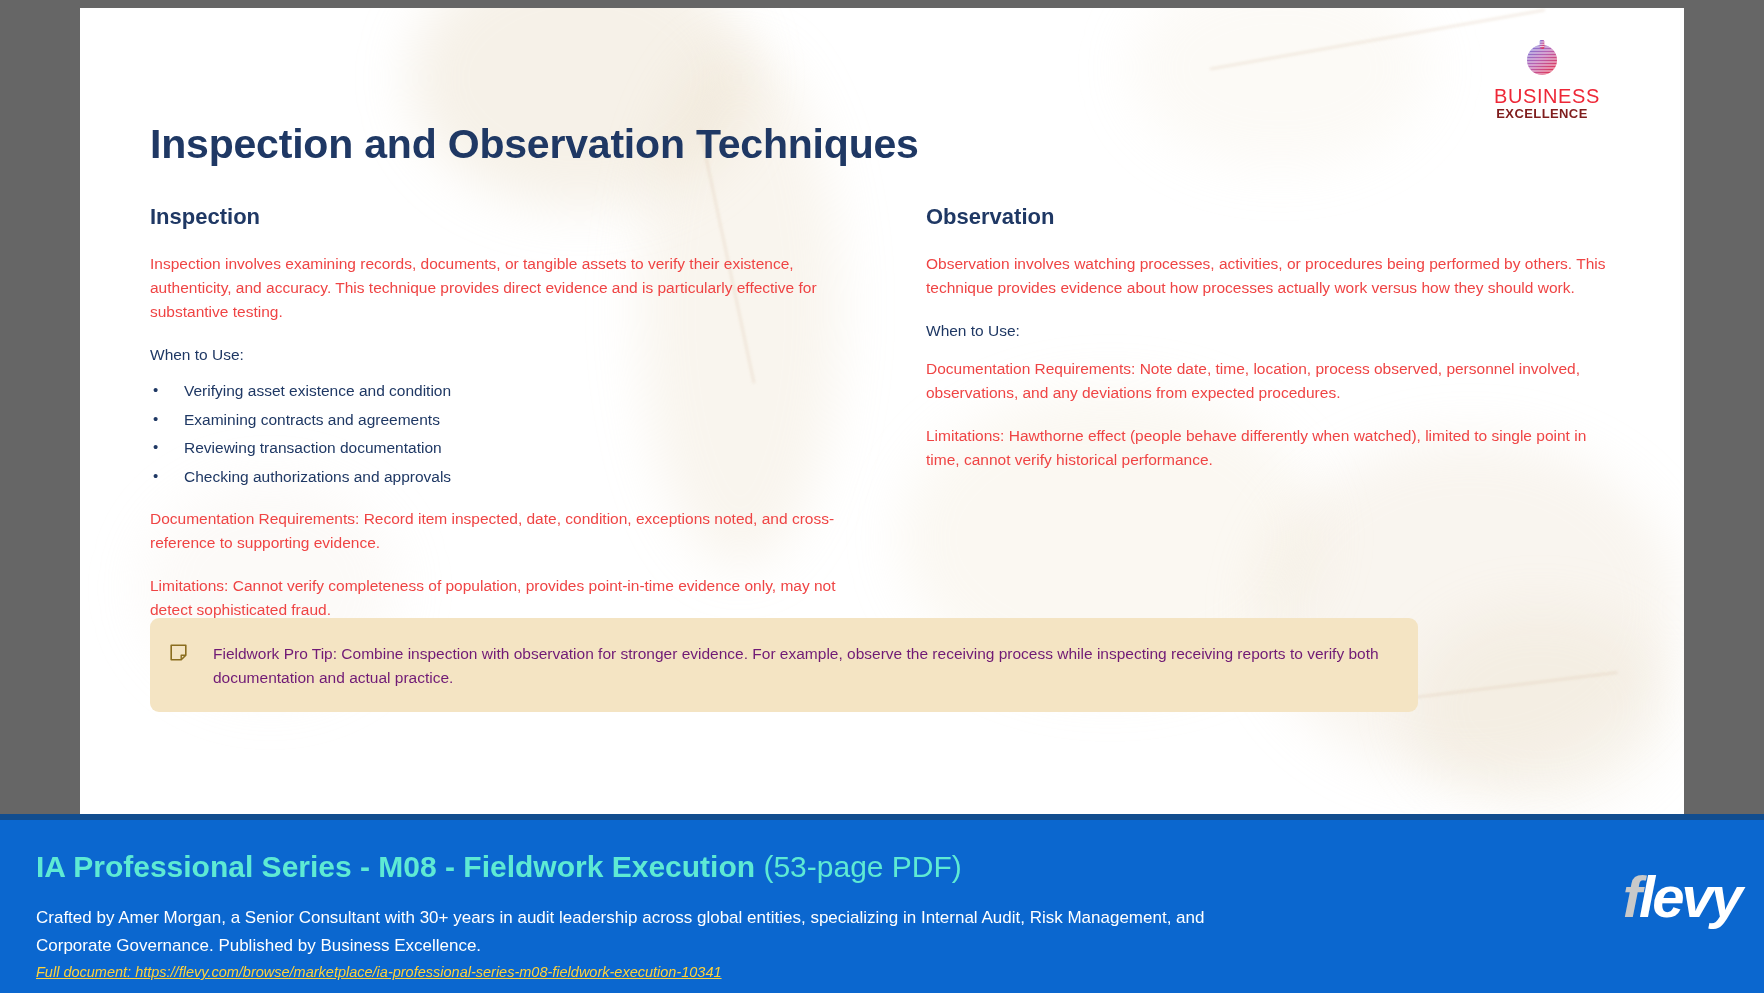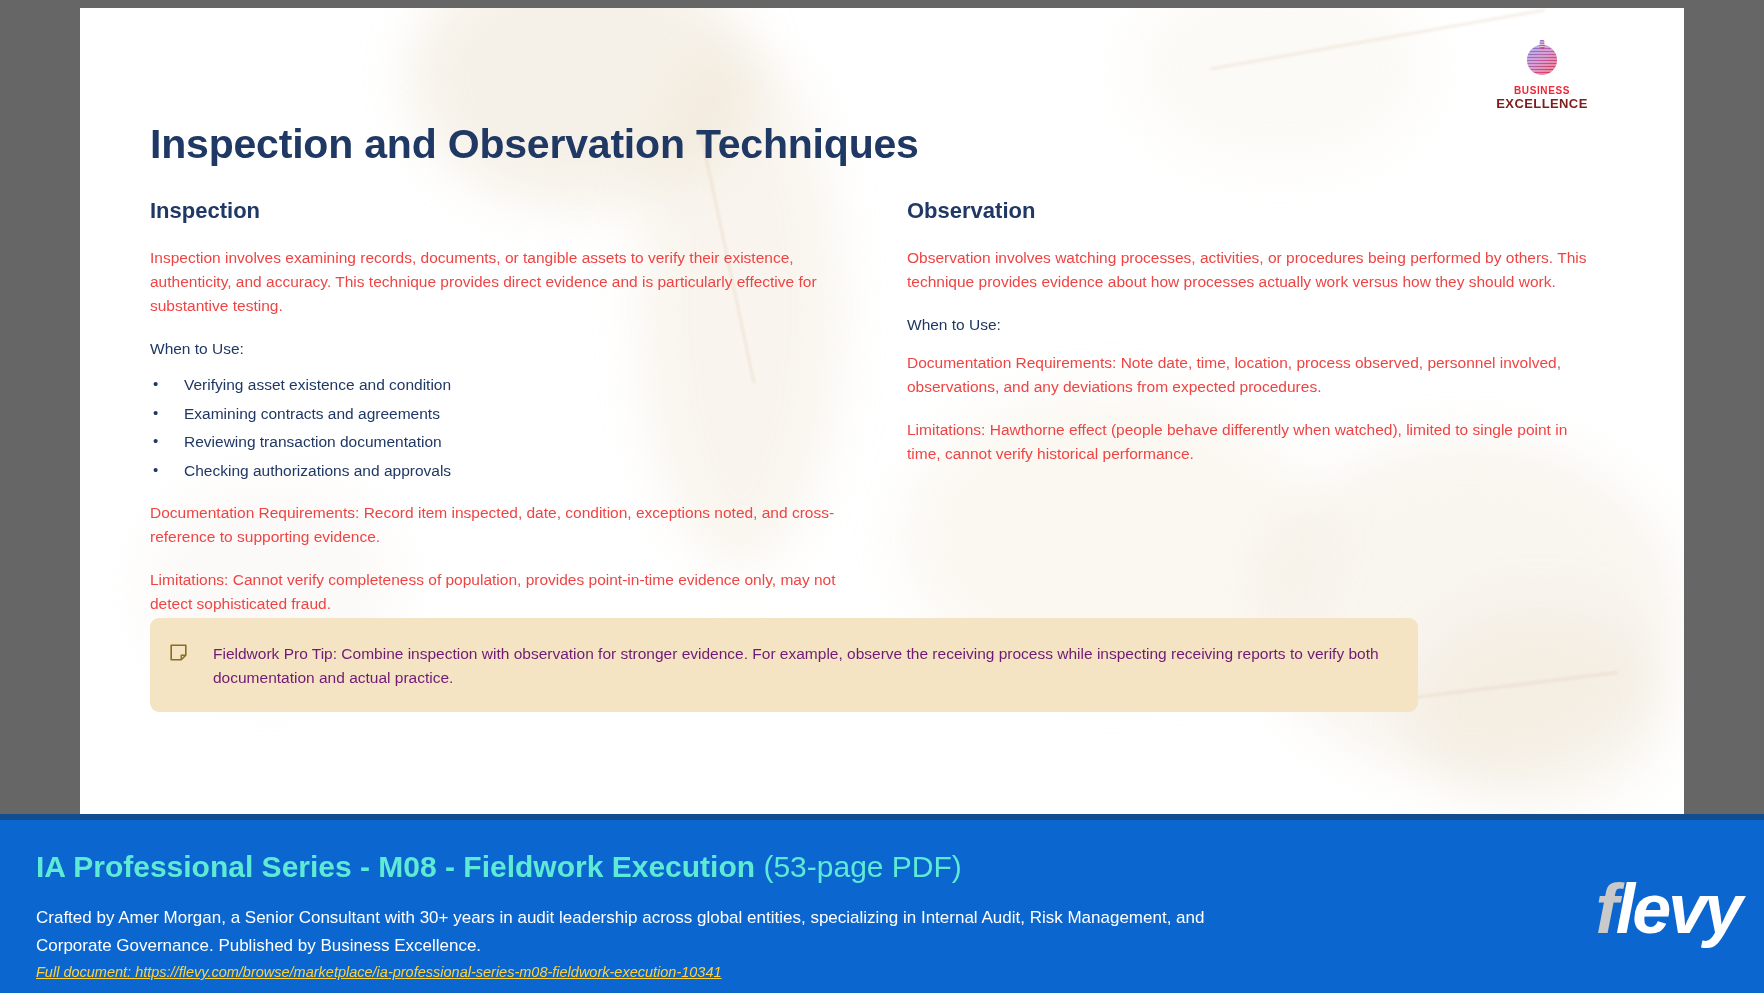--- a/index.html
+++ b/index.html
@@ -71,22 +71,22 @@
     text-align: center;
     line-height: 1;
   }
   .logo-globe {
     width: 46px;
     height: 46px;
     margin: 0 auto 4px;
     display: block;
   }
   .logo-word-1 {
-    font-size: 10px;
-    font-weight: 700;
+    font-size: 20px;
+    font-weight: 400;
     letter-spacing: .6px;
     color: #ee2737;
     display: block;
   }
   .logo-word-2 {
     font-size: 13px;
     font-weight: 700;
     letter-spacing: .4px;
     color: #7f1d1d;
     display: block;
@@ -102,24 +102,24 @@
     font-weight: 700;
     color: #1f3864;
     letter-spacing: -0.2px;
     white-space: nowrap;
   }
 
   
   .columns {
     position: absolute;
     left: 70px;
-    top: 190px;
+    top: 196px;
     width: 1470px;
     display: flex;
-    gap: 63px;
+    gap: 82px;
   }
   .column { width: 694px; }
 
   .col-heading {
     font-size: 22px;
     font-weight: 700;
     color: #1f3864;
     margin-bottom: 22px;
   }
 
@@ -221,22 +221,22 @@
     left: 36px;
     top: 144px;
     color: #ffd23b;
     font-size: 14.5px;
     white-space: nowrap;
     font-style: italic;
   }
   .flevy-logo {
     position: absolute;
     right: 24px;
-    top: 54px;
-    font-size: 70px;
+    top: 48px;
+    font-size: 58px;
     font-weight: 700;
     font-style: italic;
     letter-spacing: -3px;
     line-height: 1;
     color: #ffffff;
     font-family: "Liberation Sans", sans-serif;
   }
   .flevy-logo .f-gray { color: #c9c9c9; }
 </style>
 </head>

